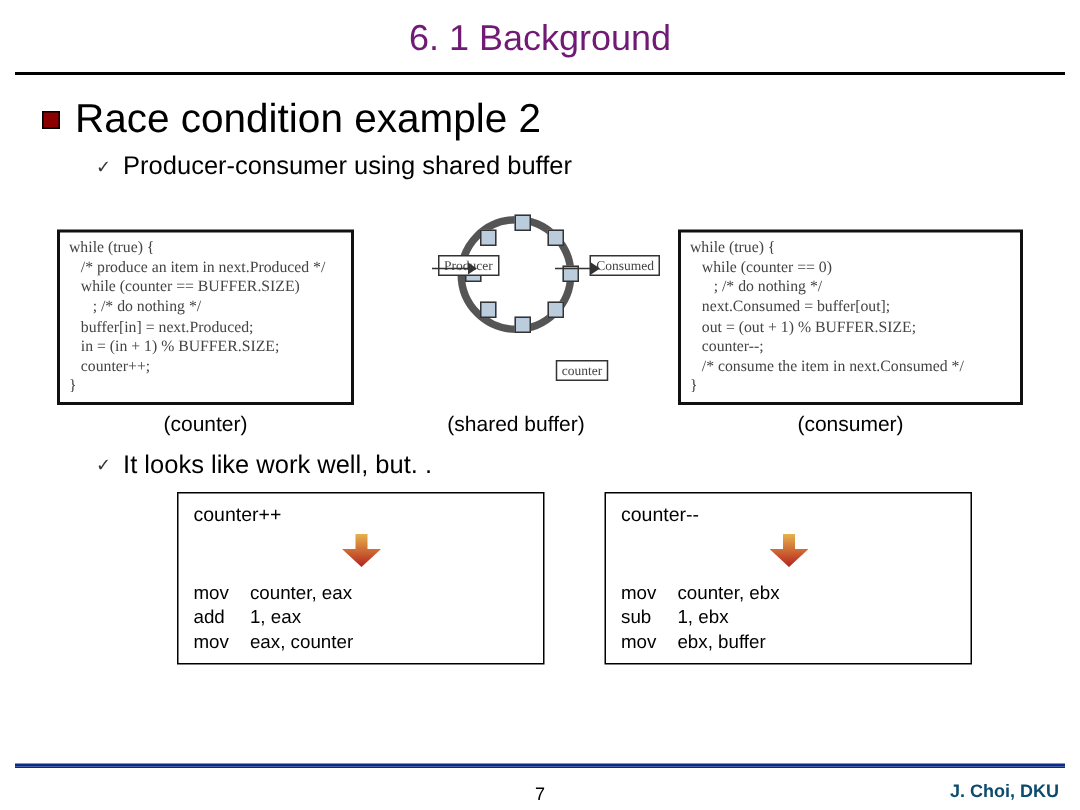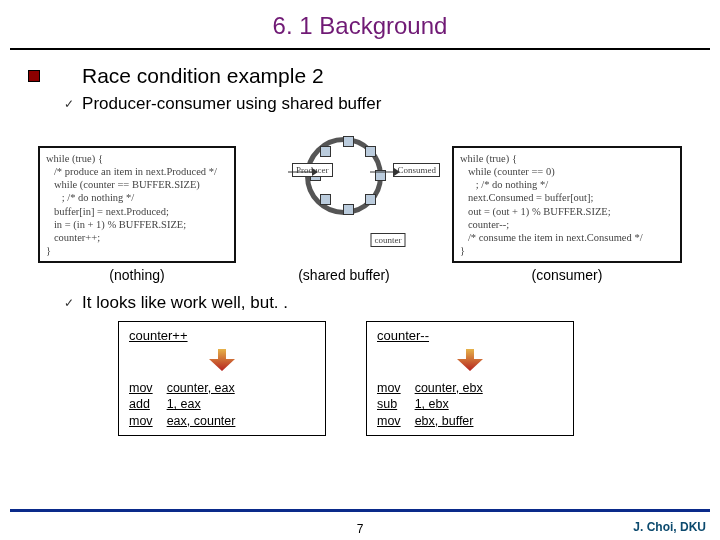--- a/index.html
+++ b/index.html
@@ -17,21 +17,21 @@
     font-size: 24px;
     padding-top: 12px;
     padding-bottom: 8px;
     border-bottom: 2px solid #000;
     margin: 0 10px;
     color: #701a75;
   }
   .content { padding: 14px 28px 0 28px; }
   .bullet-row { display: flex; align-items: center; gap: 10px; margin-bottom: 6px; }
   .sq { width: 12px; height: 12px; background: #8b0000; display: inline-block; border: 1px solid #000; }
-  .h1txt { font-size: 21px; margin-left: 32px; }
+  .h1txt { font-size: 27px; }
   .sub-row { display: flex; align-items: center; gap: 8px; margin: 6px 0 8px 36px; }
   .chk { font-size: 12px; color: #333; }
   .subtxt { font-size: 17px; }
 
   .diagram-row { display: flex; gap: 8px; margin: 0 10px 4px 10px; align-items: stretch; }
   .codebox {
     border: 2px solid #111;
     padding: 4px 6px;
     font-family: "Times New Roman", serif;
     font-size: 10.5px;
@@ -45,21 +45,21 @@
   .codebox.right { width: 230px; }
   .mid { flex: 1; position: relative; display:flex; align-items:center; justify-content:center; }
 
   .labels-row { display: flex; margin: 2px 10px 10px 10px; font-size: 14px; }
   .lbl { text-align: center; }
   .lbl.l { width: 198px; }
   .lbl.m { flex: 1; }
   .lbl.r { width: 230px; }
 
   .asm-row { display: flex; gap: 40px; margin: 4px 40px 0 90px; }
-  .asmbox { border: 1.5px solid #000; padding: 6px 10px; width: 208px; font-size: 13px; text-decoration: underline; }
+  .asmbox { border: 1.5px solid #000; padding: 6px 10px; width: 245px; font-size: 13px; }
   .asmtitle { margin-bottom: 6px; }
   .arrow-down { text-align: center; margin: 2px 0 6px 0; }
   .arrow-down svg { display: inline-block; }
   .asmgrid { display: flex; gap: 14px; font-size: 12.5px; line-height: 1.3; }
   .col { white-space: pre; }
 
   .footer {
     position: absolute; bottom: 6px; right: 14px;
     font-weight: bold; font-size: 12px; color: #0c4a6e;
   }
@@ -135,21 +135,21 @@
    while (counter == 0)
       ; /* do nothing */
    next.Consumed = buffer[out];
    out = (out + 1) % BUFFER.SIZE;
    counter--;
    /* consume the item in next.Consumed */
 }</div>
   </div>
 
   <div class="labels-row">
-    <div class="lbl l">(nothing)</div>
+    <div class="lbl l">(counter)</div>
     <div class="lbl m">(shared buffer)</div>
     <div class="lbl r">(consumer)</div>
   </div>
 
   <div class="sub-row">
     <span class="chk">✓</span>
     <span class="subtxt">It looks like work well, but. .</span>
   </div>
 
   <div class="asm-row">

